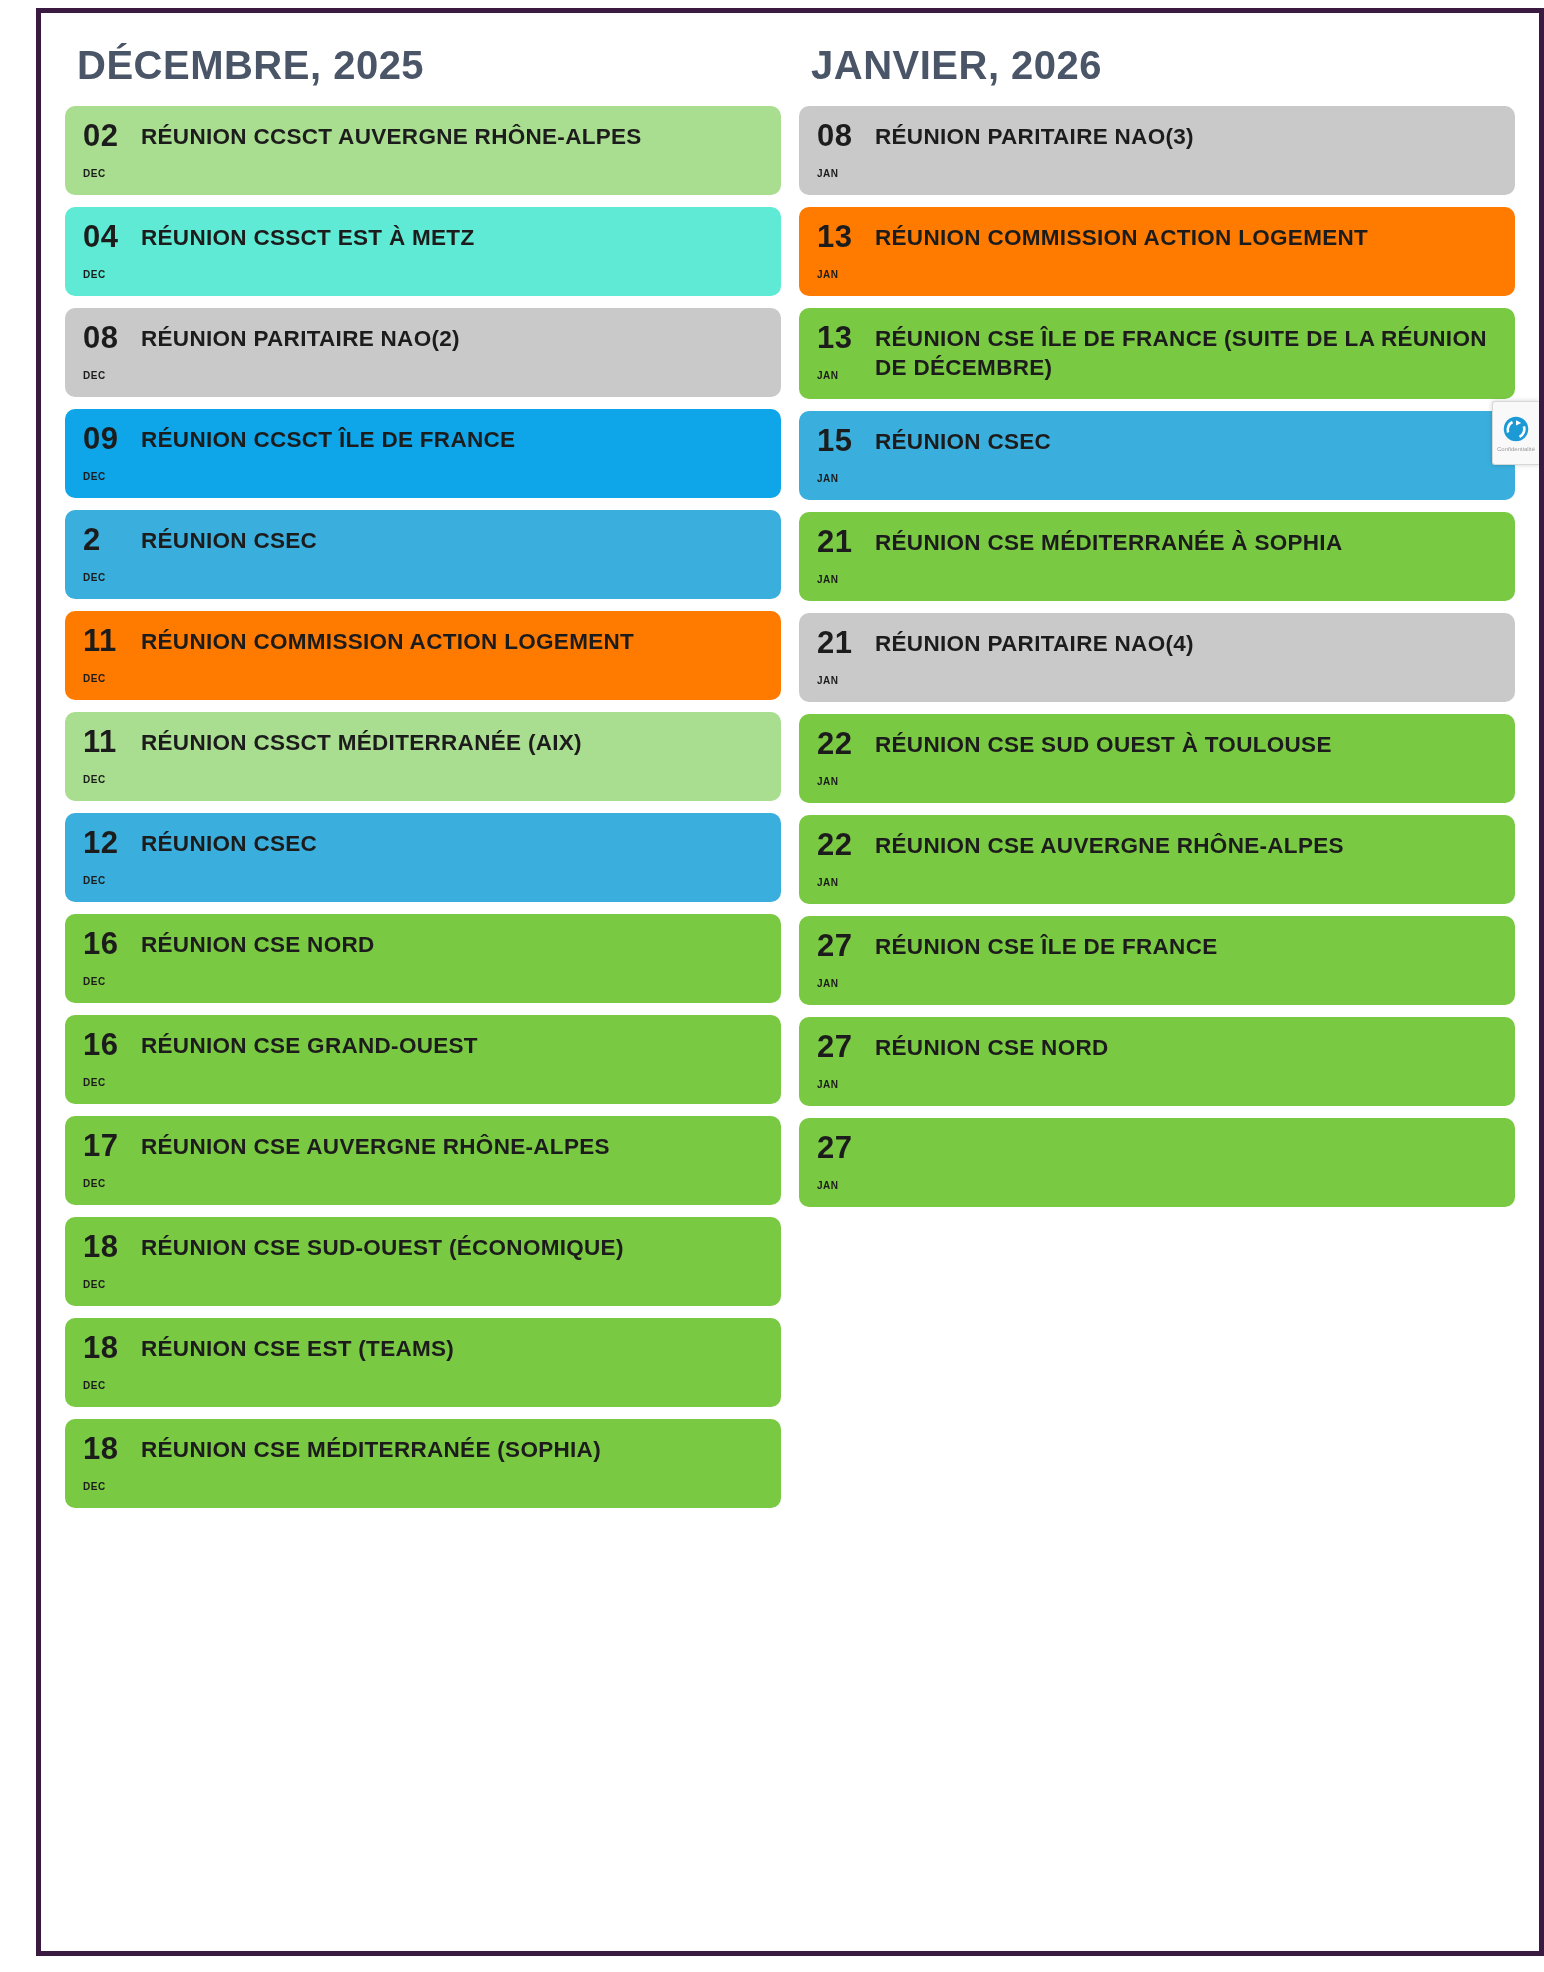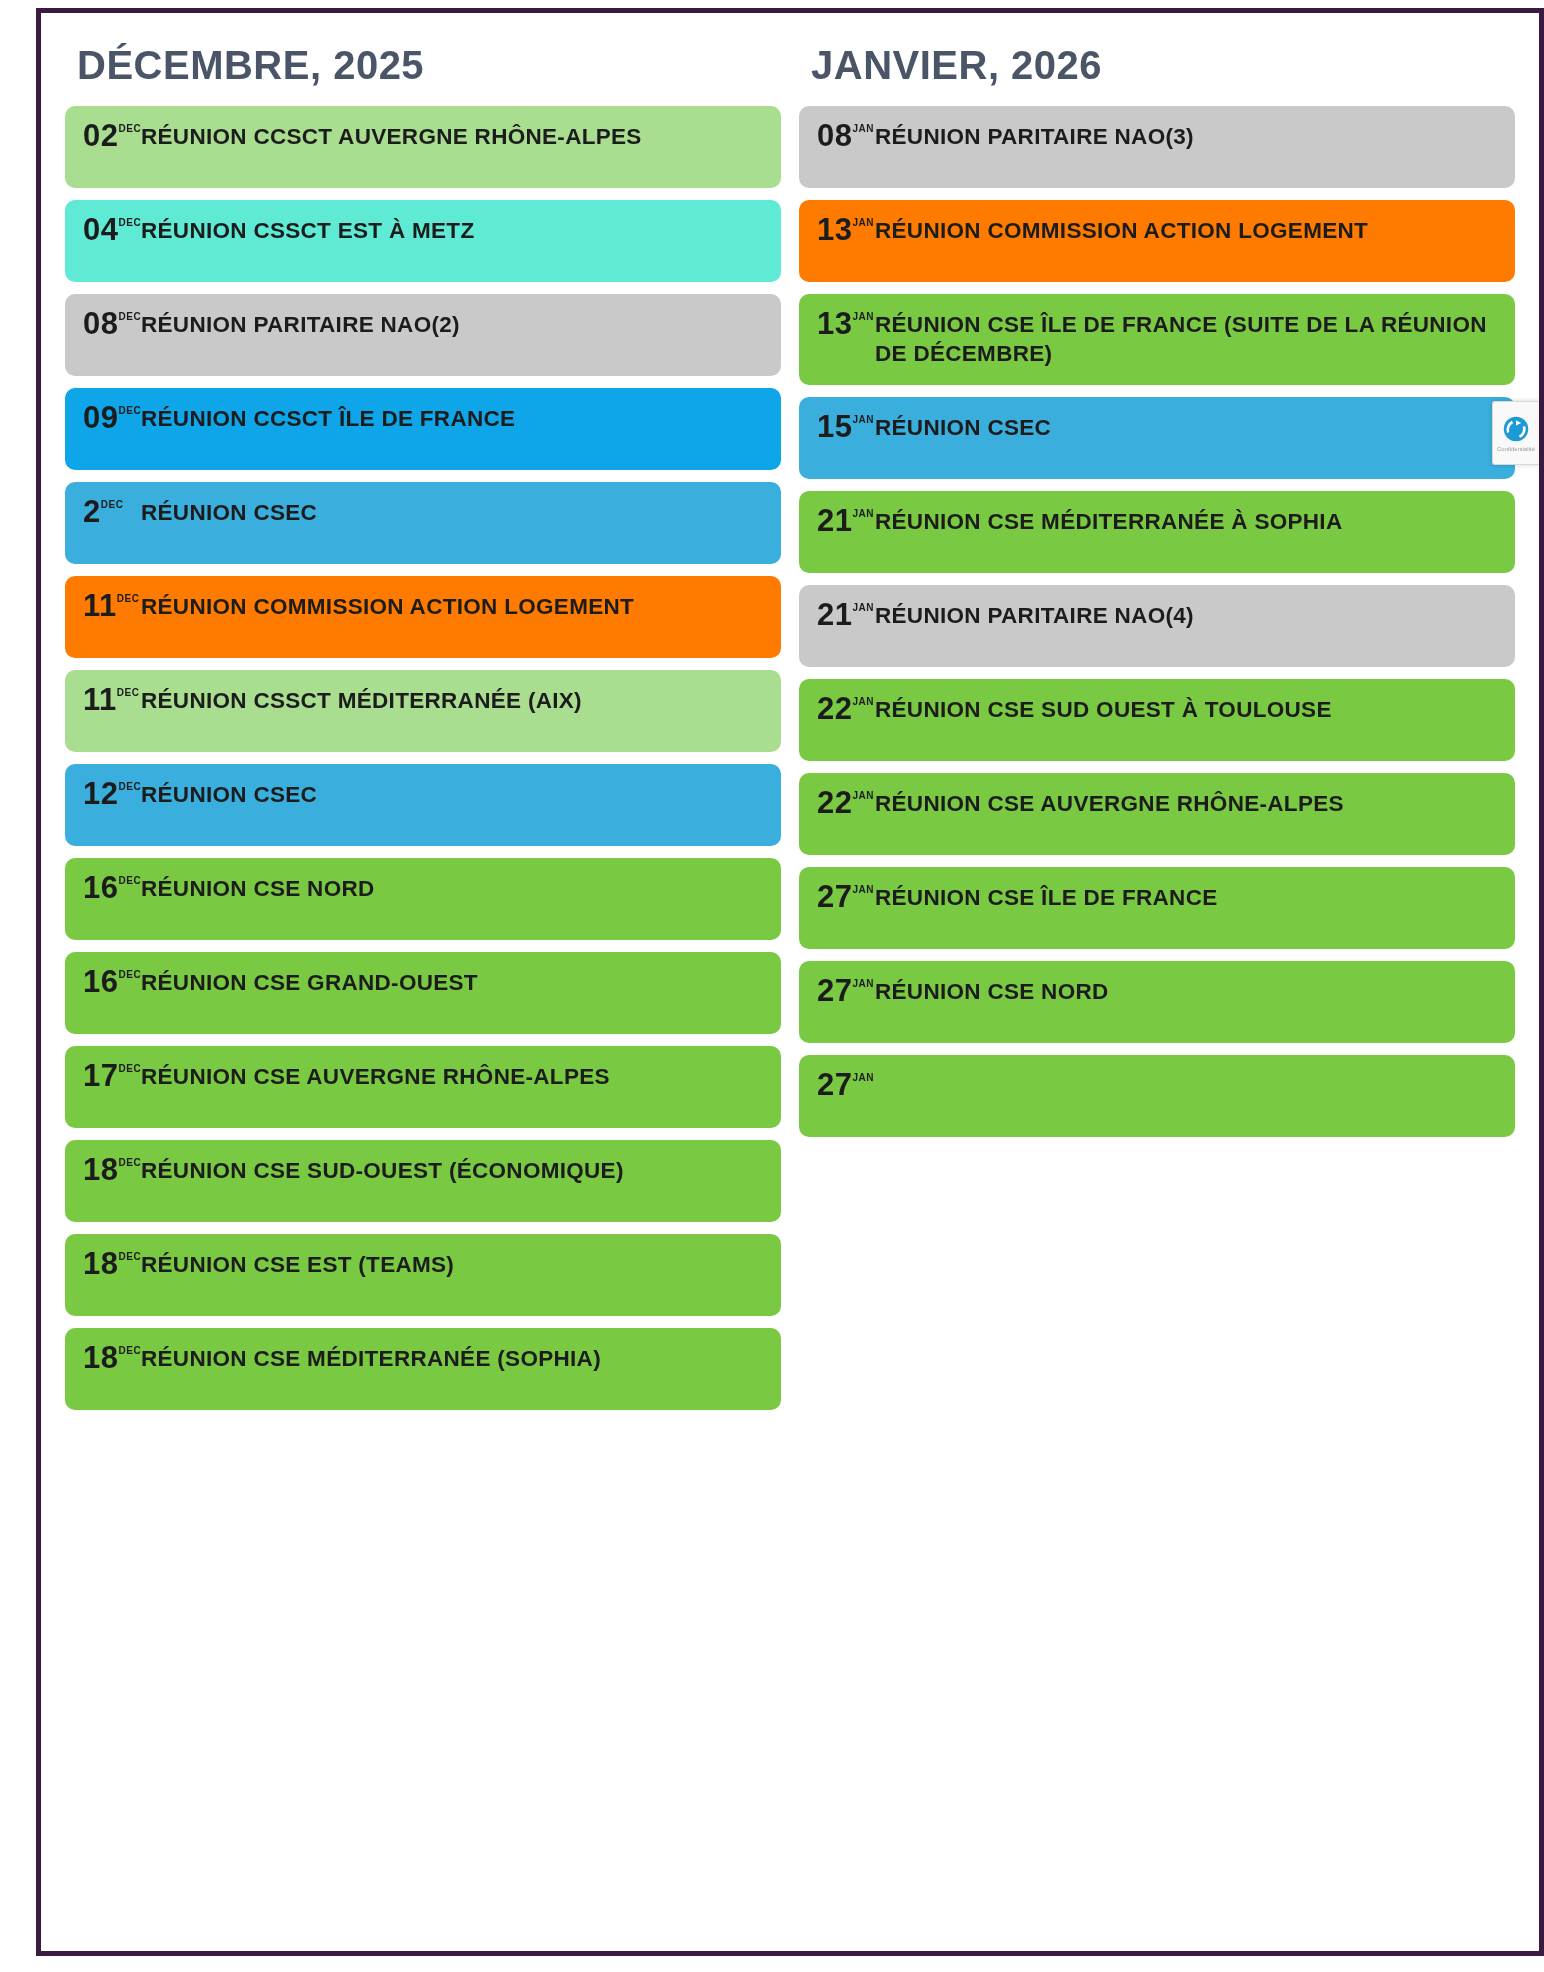--- a/index.html
+++ b/index.html
@@ -60,22 +60,24 @@
     padding: 14px 18px 16px 18px;
     display: flex;
     align-items: flex-start;
     box-sizing: border-box;
     min-height: 82px;
   }
   .date-block {
     width: 58px;
     flex: 0 0 58px;
     display: flex;
+    flex-direction: column;
     align-items: flex-start;
     line-height: 1;
+    gap: 14px;
   }
   .date-day {
     font-size: 31px;
     font-weight: bold;
     color: #1c1c1c;
     letter-spacing: 0.5px;
   }
   .date-month {
     font-size: 10px;
     font-weight: bold;

